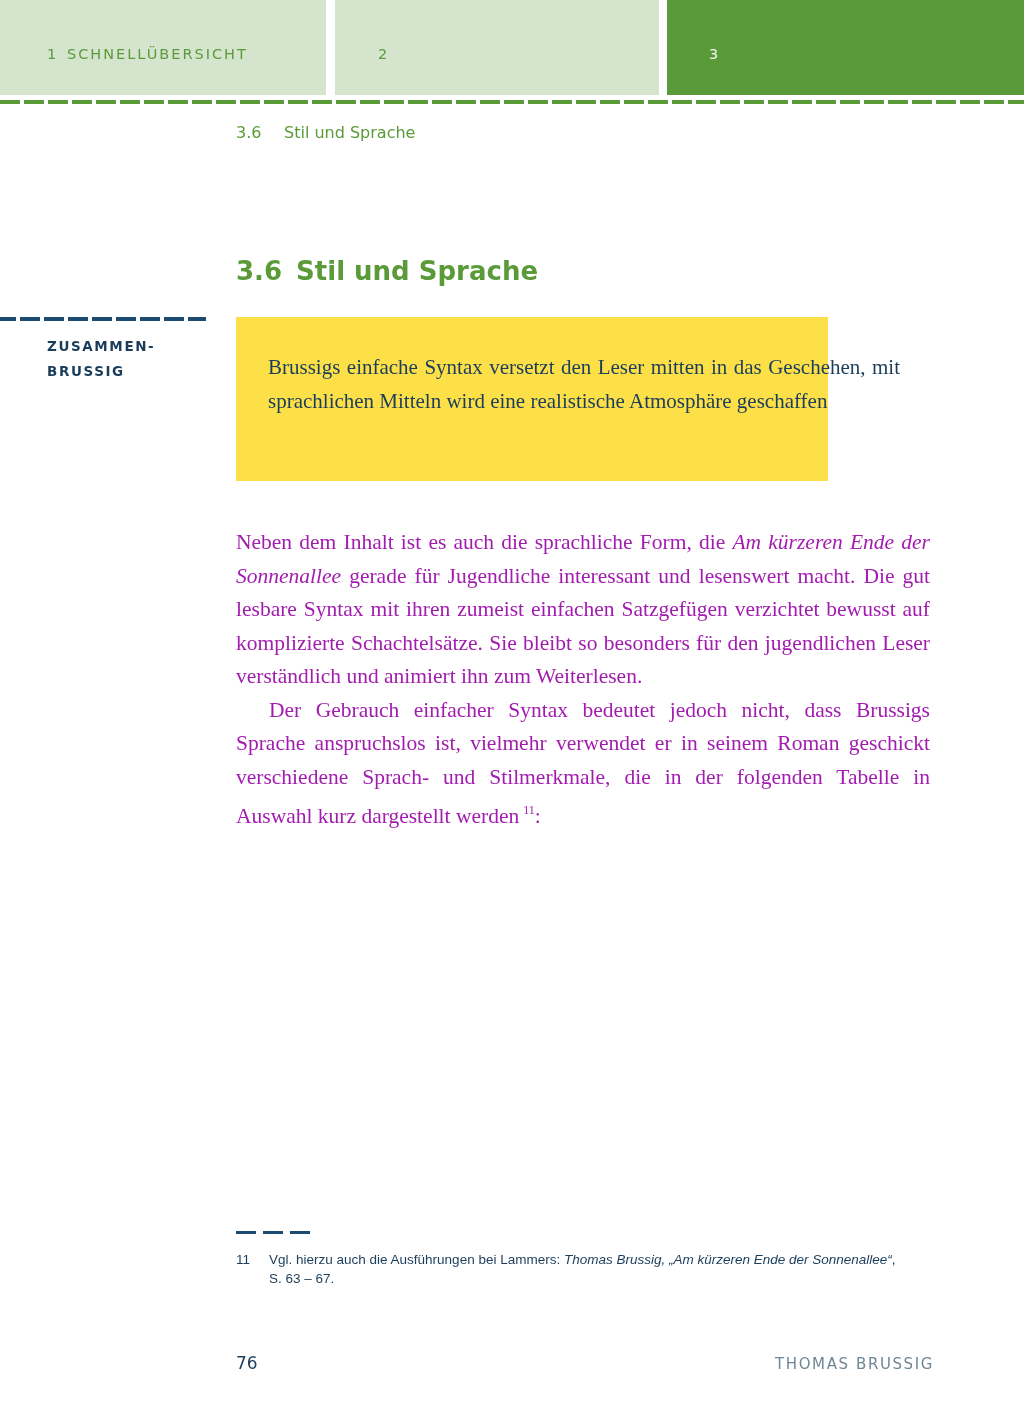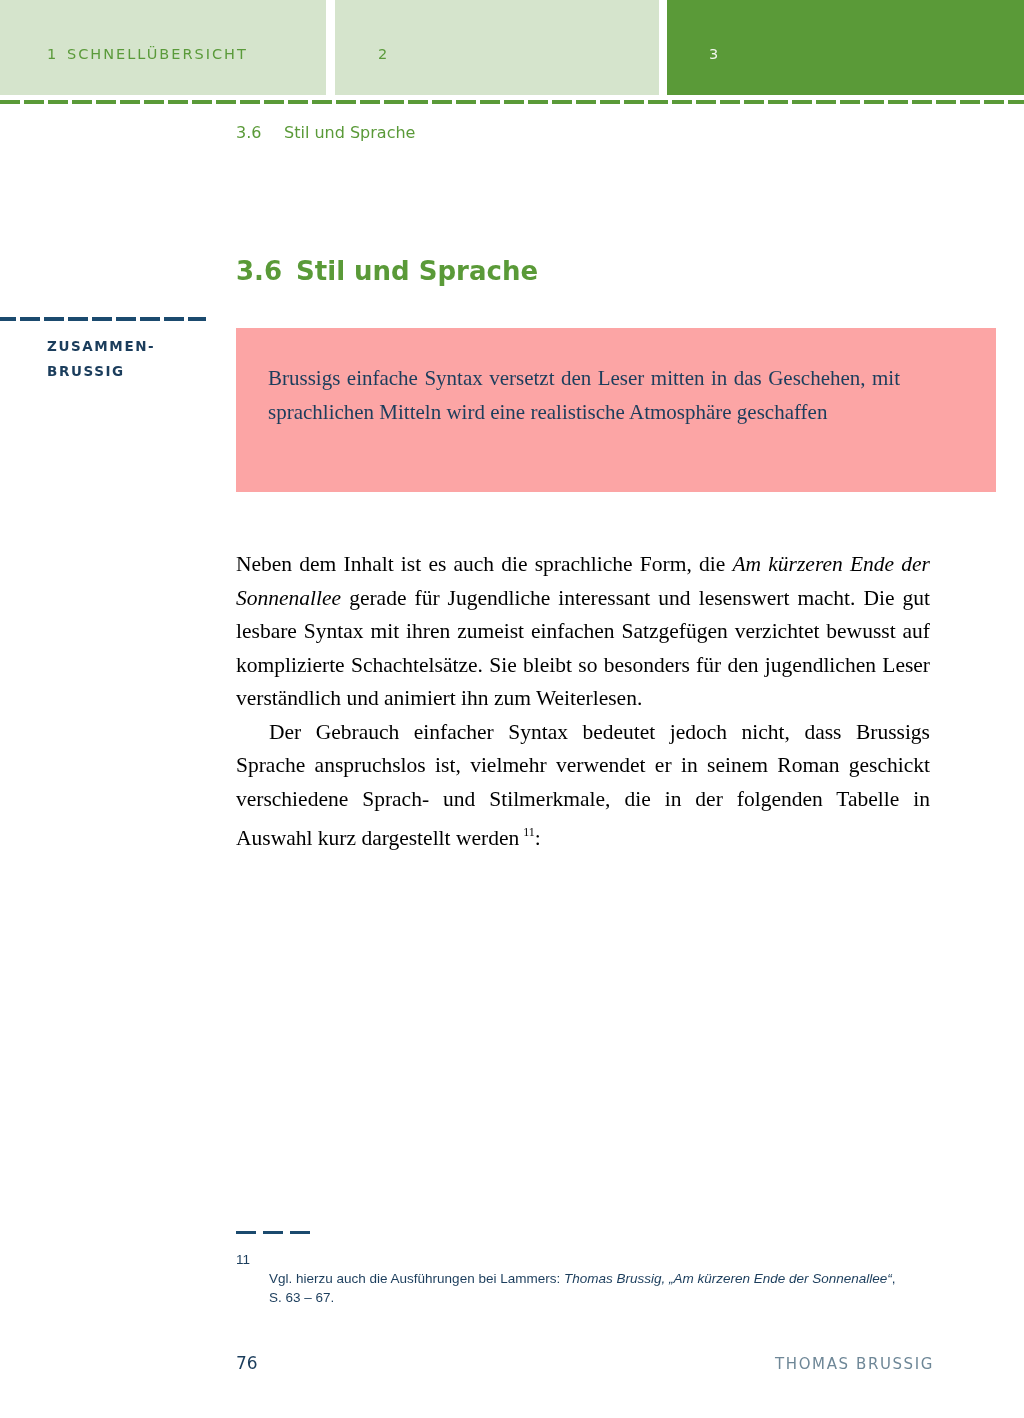--- a/index.html
+++ b/index.html
@@ -36,43 +36,43 @@
 
     
     .blue-dash { position: absolute; left: 0; top: 317px; width: 206px; height: 4px;
       background-image: linear-gradient(to right, #1b4a6e 0, #1b4a6e 20px, transparent 20px, transparent 24px);
       background-size: 24px 4px; background-position: -4px 0; }
     .margin-note { position: absolute; left: 47px; top: 334px; font-family: "DejaVu Sans", sans-serif;
       font-size: 13.5px; font-weight: bold; letter-spacing: 1.6px; line-height: 25px; color: #1b3d5c;
       white-space: pre-line; }
 
     
-    .summary-box { position: absolute; left: 236px; top: 328px; width: 760px; height: 164px;
-      background: #fca5a5; }
+    .summary-box { position: absolute; left: 236px; top: 317px; width: 592px; height: 164px;
+      background: #fde047; }
     .summary-text { position: absolute; left: 32px; top: 33px; width: 632px; font-size: 19.5px;
       line-height: 34px; color: #1b3d5c; text-align: justify; font-family: "Liberation Serif", serif;
       font-size: 21px; }
 
     
-    .body-text { position: absolute; left: 236px; top: 548px; width: 694px;
-      font-family: "Liberation Serif", serif; font-size: 21.5px; line-height: 33.5px; color: #000000;
+    .body-text { position: absolute; left: 236px; top: 526px; width: 694px;
+      font-family: "Liberation Serif", serif; font-size: 21.5px; line-height: 33.5px; color: #a21caf;
       text-align: justify; }
     .body-text p { margin: 0; }
     .body-text p.indent { text-indent: 33px; }
     .body-text em { font-style: italic; }
     .body-text sup { font-size: 12px; vertical-align: 9px; margin-left: 4px; }
 
     
     .fn-rule { position: absolute; left: 236px; top: 1231px; width: 74px; height: 3px;
       background-image: linear-gradient(to right, #1b4a6e 0, #1b4a6e 20px, transparent 20px, transparent 27px);
       background-size: 27px 3px; }
     .footnote { position: absolute; left: 236px; top: 1251px; width: 660px; font-family: "Liberation Sans", sans-serif;
       font-size: 13.5px; line-height: 18.5px; color: #1b3d5c; }
     .footnote .fn-num { position: absolute; left: 0; top: 0; }
-    .footnote .fn-body { margin-left: 33px; display: block; margin-top: 19px; }
+    .footnote .fn-body { margin-left: 33px; display: block; }
     .footnote em { font-style: italic; }
 
     
     .page-number { position: absolute; left: 236px; top: 1353px; font-family: "DejaVu Sans", sans-serif;
       font-size: 17px; color: #1b3d5c; }
     .book-author { position: absolute; right: 90px; top: 1355px; font-family: "DejaVu Sans", sans-serif;
       font-size: 15px; letter-spacing: 1.6px; color: #6e8797; }
   </style>
 </head>
 <body>

